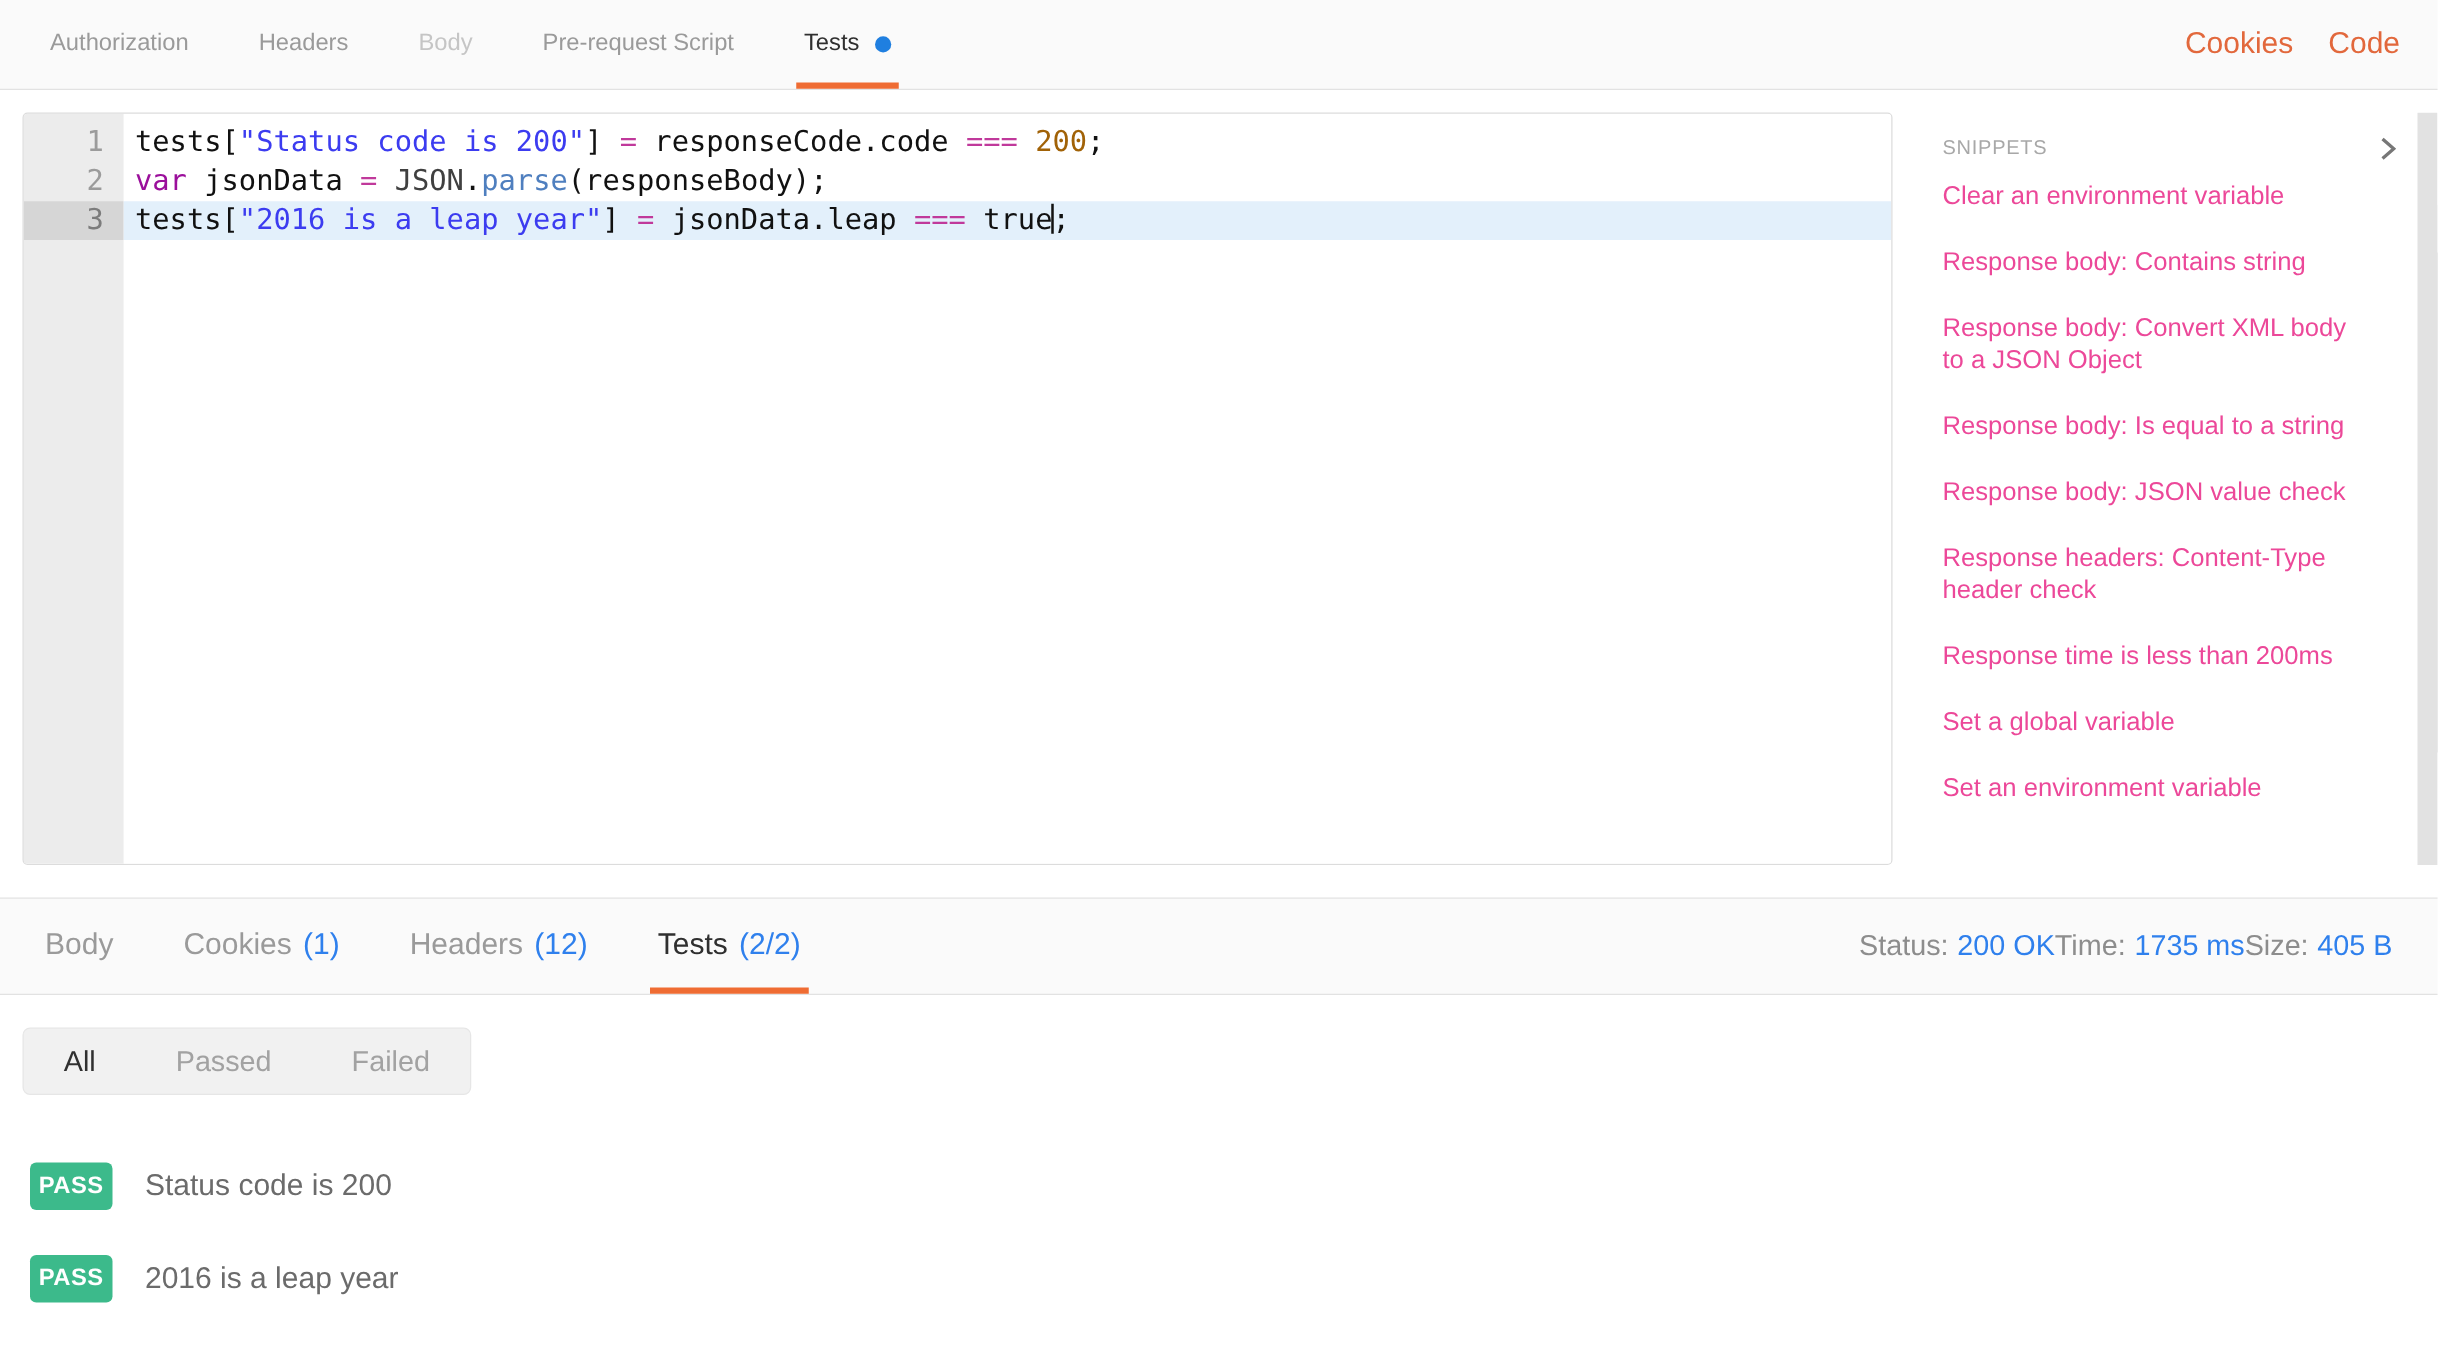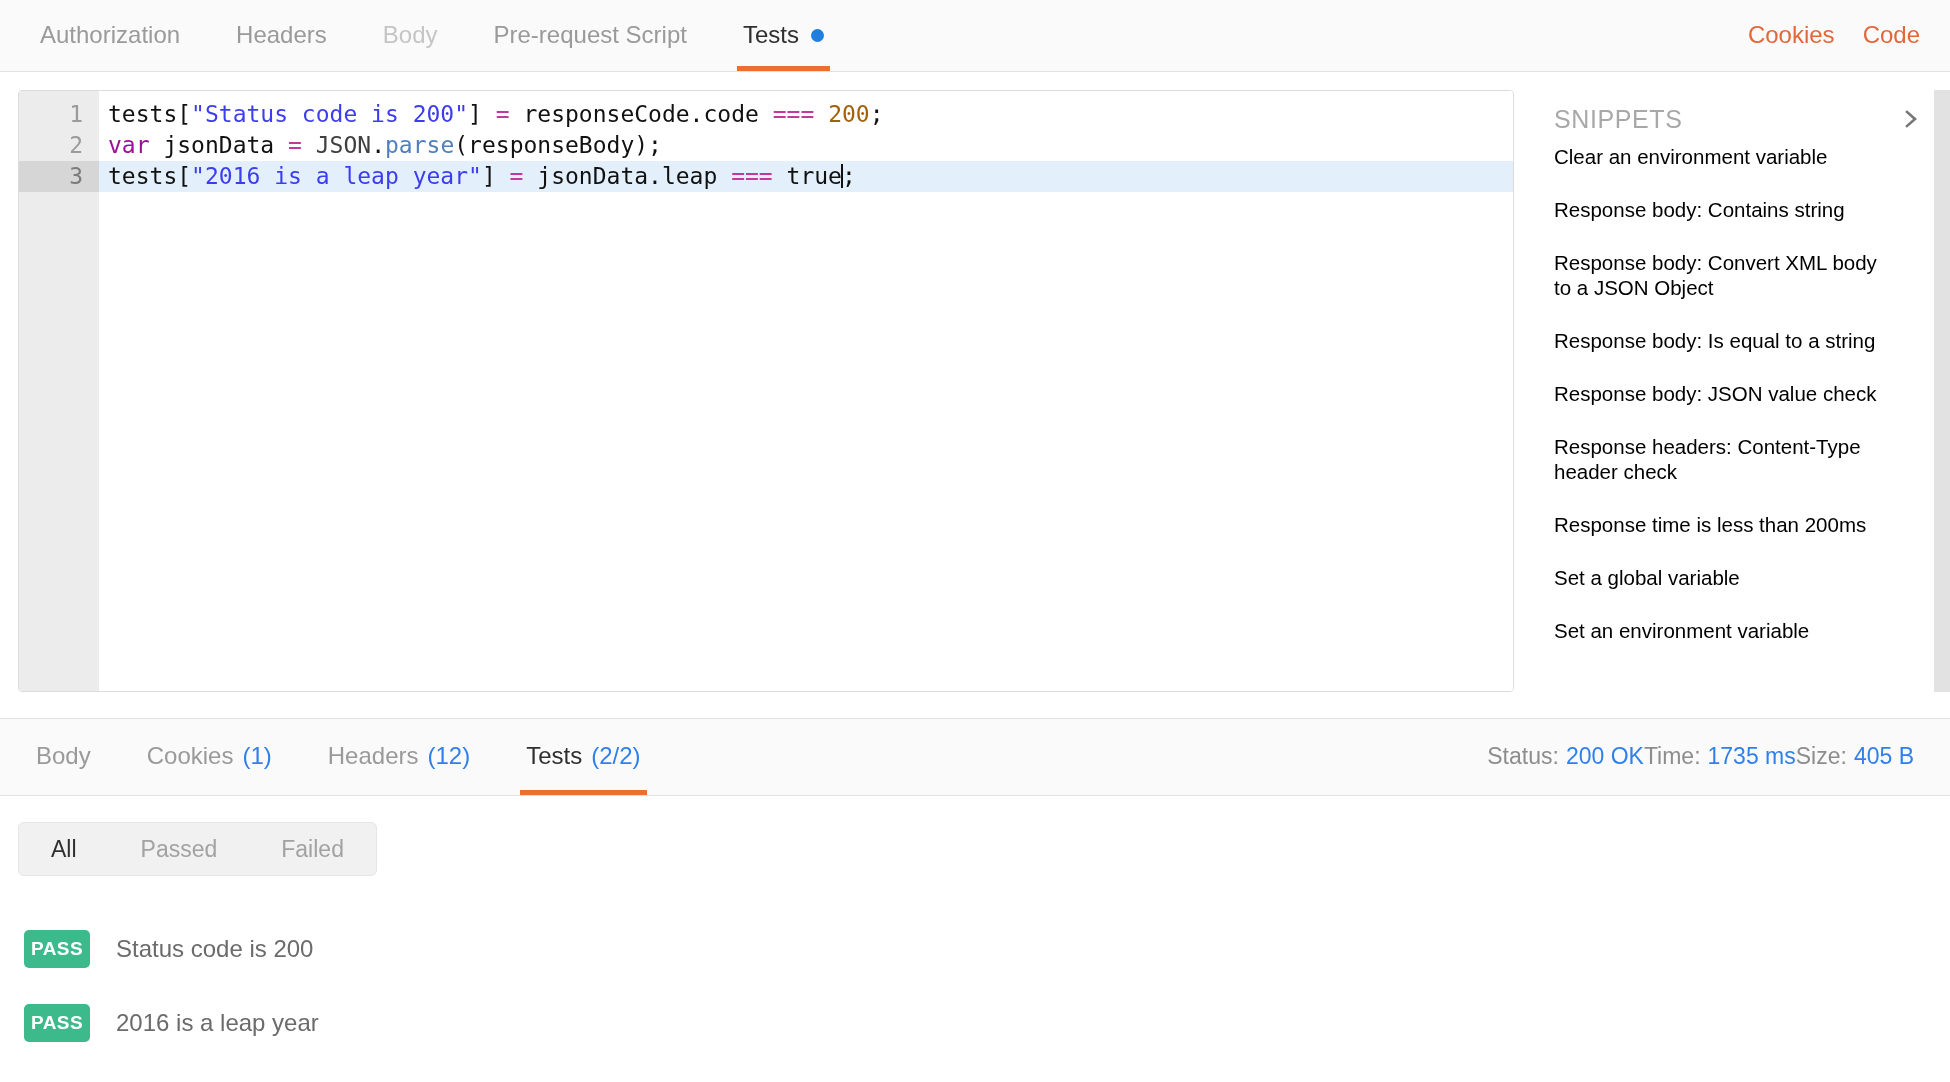--- a/index.html
+++ b/index.html
@@ -27,21 +27,21 @@
     align-items: flex-end;
     height: 72px;
     padding-left: 12px;
   }
   .req-tab {
     position: relative;
     height: 72px;
     display: flex;
     align-items: center;
     padding: 0 28px;
-    font-size: 24px;
+    font-size: 19px;
     color: #9a9a9a;
     cursor: pointer;
     white-space: nowrap;
   }
   .req-tab.dim { color: #c5c5c5; }
   .req-tab.active { color: #2f2f2f; }
   .req-tab.active::after {
     content: "";
     position: absolute;
     left: 22px; right: 22px;
@@ -143,39 +143,39 @@
     background: #ffffff;
     overflow: hidden;
   }
   .snip-head {
     display: flex;
     align-items: center;
     padding: 14px 26px 0 26px;
     height: 44px;
   }
   .snip-title {
-    font-size: 25px;
+    font-size: 16px;
     letter-spacing: 0.6px;
     color: #a8a8a8;
   }
   .snip-chevron {
     margin-left: auto;
     width: 26px; height: 26px;
     cursor: pointer;
     display: flex;
     align-items: center;
     justify-content: center;
   }
   .snip-list {
     padding: 10px 26px 0 26px;
     position: relative;
     height: 556px;
   }
   .snip-item {
-    color: #000000;
+    color: #ec4899;
     font-size: 20.5px;
     line-height: 25px;
     margin-bottom: 28px;
     cursor: pointer;
     max-width: 330px;
   }
   .snip-scroll-track {
     position: absolute;
     top: 30px;
     right: -6px;

